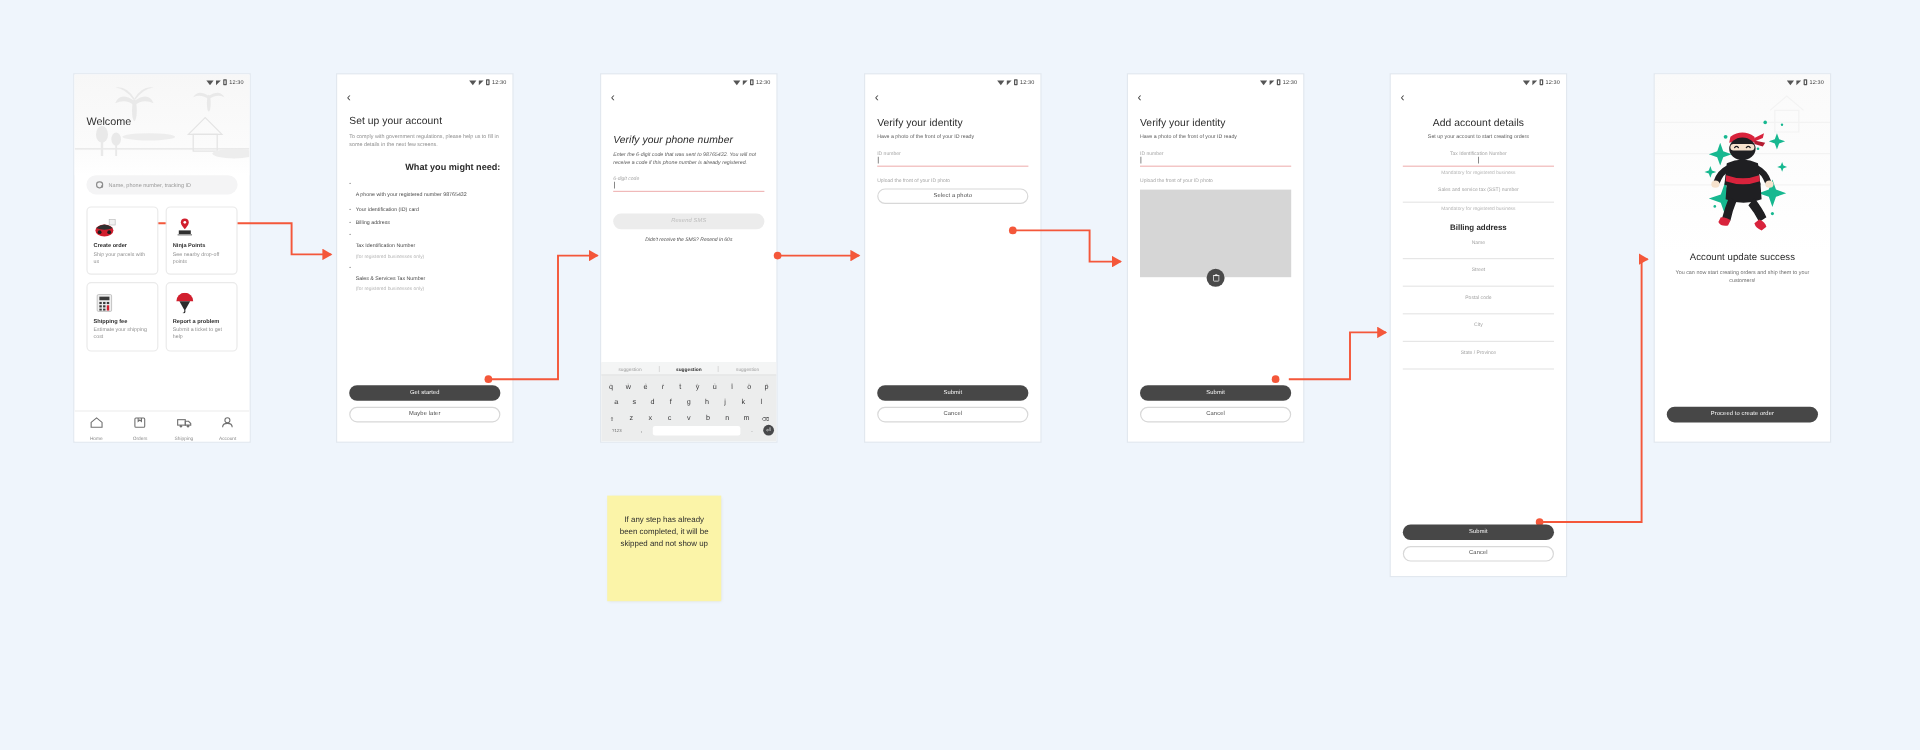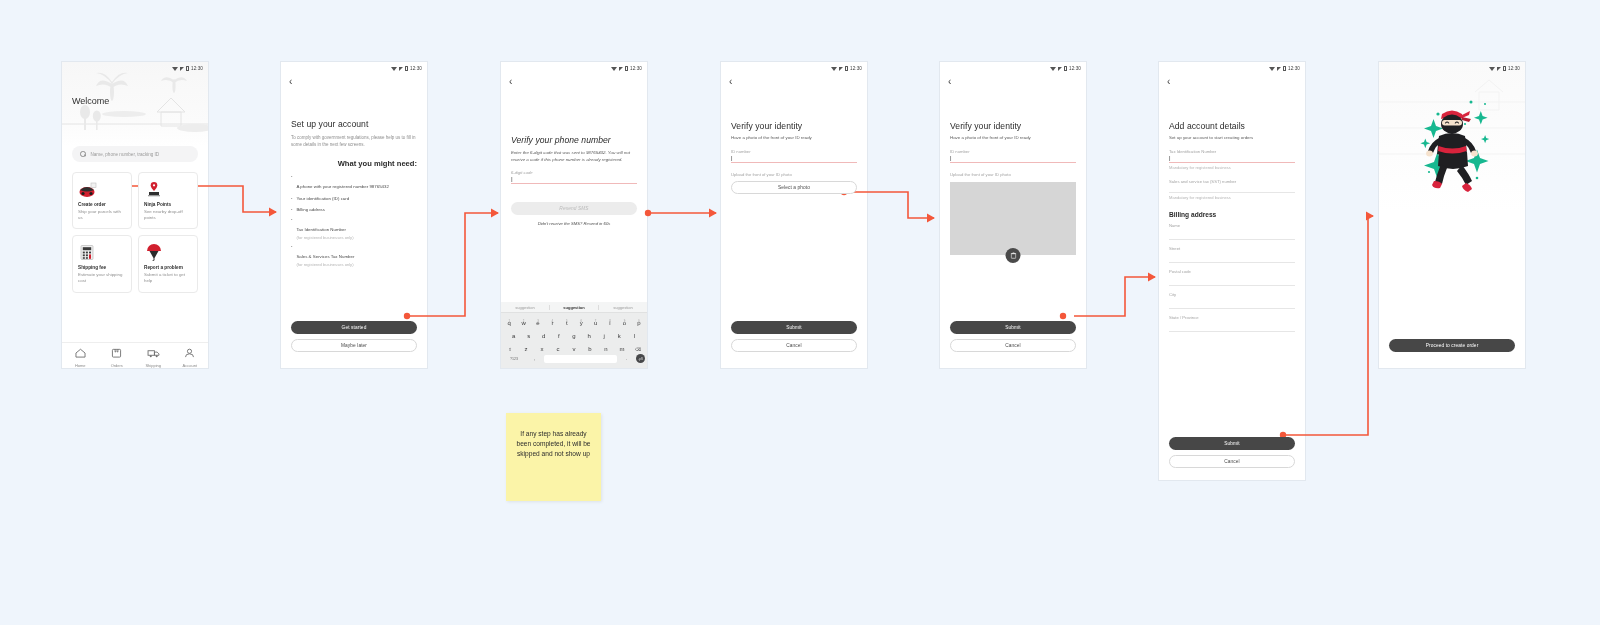--- a/index.html
+++ b/index.html
@@ -32,21 +32,21 @@
   .sb-bat { width:3px;height:5px;border:.7px solid #555;border-radius:.5px;position:relative; }
   .sb-bat:after{content:"";position:absolute;left:.6px;right:.6px;top:-1.3px;height:1px;background:#555;}
   .sb-time { font-size:4.6px; letter-spacing:.1px; }
 
   .back {
     font-size:10px; color:#3c3c3c; padding:2px 0 0 8px; line-height:1;
     position:relative; z-index:4;
   }
 
   .pad { padding:0 10px; position:relative; z-index:3; }
-  .h1 { font-size:8.6px; color:#2b2b2b; font-weight:400; letter-spacing:.05px;margin-top:24px; }
+  .h1 { font-size:8.6px; color:#2b2b2b; font-weight:400; letter-spacing:.05px; }
   .h2 { font-size:7.6px; color:#2b2b2b; font-weight:700; }
   .body-txt { font-size:4.5px; color:#8e8e8e; line-height:1.55; }
   .body-dk { font-size:4.4px; color:#4b4b4b; line-height:1.5; }
   .lbl { font-size:4.2px; color:#a4a4a4; }
   .lbl-mand { font-size:4.1px; color:#b4b4b4; }
 
   
   .field { margin-top:7px; }
   .field .caret { font-size:6px; color:#333; height:8px; line-height:9px; }
   .underline { height:1px; background:#f0b9b9; }
@@ -435,21 +435,21 @@
   </div>
 
   <div class="phone" style="left:1159px; top:62px; width:146px; height:418px;">
     <div class="statusbar">
       <span class="sb-ic sb-wifi"></span>
       <span class="sb-ic sb-sig"></span>
       <span class="sb-ic sb-bat"></span>
       <span class="sb-time">12:30</span>
     </div>
     <div class="back">‹</div>
-    <div class="pad" style="padding-top:10px;">
+    <div class="pad" style="padding-top:10px;text-align:center;">
       <div class="h1">Add account details</div>
       <div class="body-dk" style="margin-top:4px;color:#5c5c5c;">Set up your account to start creating orders</div>
 
       <div class="field">
         <div class="lbl">Tax Identification Number</div>
         <div class="caret">|</div>
         <div class="underline"></div>
         <div class="lbl-mand" style="margin-top:2px;">Mandatory for registered business</div>
       </div>
 
@@ -540,20 +540,24 @@
           <path d="M87 121 q5 2 6 6 l-4 3 q-5 -2 -6 -6 z" fill="#d8233c"></path>
         </g>
       </svg>
     </div>
     <div class="statusbar">
       <span class="sb-ic sb-wifi"></span>
       <span class="sb-ic sb-sig"></span>
       <span class="sb-ic sb-bat"></span>
       <span class="sb-time">12:30</span>
     </div>
+    <div class="pad" style="position:absolute;left:0;right:0;top:148px;text-align:center;">
+      <div class="h1" style="font-size:8px;">Account update success</div>
+      <div class="body-txt" style="margin-top:5px;color:#6e6e6e;">You can now start creating orders and ship them to your customers!</div>
+    </div>
     <div class="pad" style="position:absolute;left:0;right:0;bottom:16px;">
       <div class="btn btn-dark">Proceed to create order</div>
     </div>
   </div>
 
   <div class="note" style="left:506px; top:413px; width:95px; height:88px;">
     <span>If any step has already been completed, it will be skipped and not show up</span>
   </div>
 
   <svg class="conn" viewBox="0 0 1600 625">

